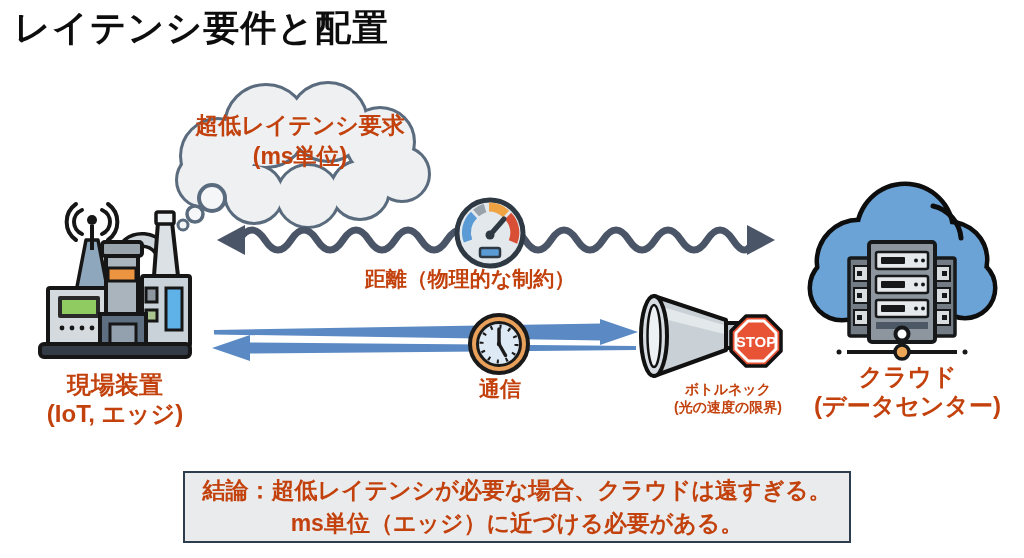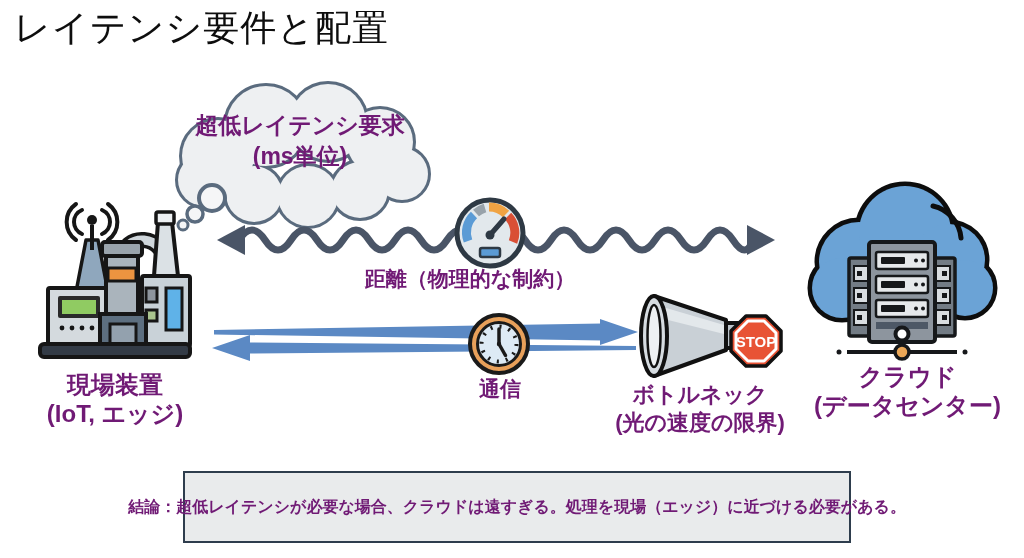--- a/index.html
+++ b/index.html
@@ -3,39 +3,39 @@
 <meta charset="utf-8">
 <style>
   html,body{margin:0;padding:0;}
   body{
     width:1024px;height:558px;position:relative;overflow:hidden;
     background:#ffffff;
     font-family:"Liberation Sans","DejaVu Sans",sans-serif;
     color:#111;
   }
   .abs{position:absolute;}
-  .jp{font-weight:800;color:#701a75;}
+  .jp{font-weight:800;color:#c2410c;}
   .page-title{
-    left:14px;top:4px;font-size:36px;font-weight:400;letter-spacing:1px;color:#0d0d0d;
+    left:14px;top:4px;font-size:36px;font-weight:700;letter-spacing:1px;color:#0d0d0d;
   }
   .node-label{
     text-align:center;font-size:24px;line-height:1.22;white-space:nowrap;
   }
   .link-label{
     text-align:center;font-size:21px;line-height:1.25;white-space:nowrap;
   }
   .bubble-text{
     left:170px;top:110px;width:260px;text-align:center;
     font-size:23px;line-height:1.35;
   }
   .conclusion{
     left:183px;top:471px;width:664px;height:68px;
     background:#e9ebec;border:2px solid #2e3d4d;
-    display:flex;align-items:center;justify-content:center;
-    font-size:16px;line-height:1.42;text-align:center;white-space:nowrap;
+    display:flex;flex-direction:column;align-items:center;justify-content:center;
+    font-size:23px;line-height:1.42;text-align:center;white-space:nowrap;
   }
   svg{display:block;}
 </style>
 </head>
 <body>
 
 <div class="abs page-title">レイテンシ要件と配置</div>
 
 <div class="abs" style="left:148px;top:78px;width:300px;height:160px;">
   <svg viewBox="0 0 300 160" width="300" height="160">
@@ -126,21 +126,21 @@
     <ellipse cx="26" cy="44" rx="13" ry="40" fill="#d6dce1" stroke="#111" stroke-width="4"></ellipse>
     <ellipse cx="26" cy="44" rx="6.5" ry="31" fill="#eef1f3" stroke="#111" stroke-width="2.5"></ellipse>
     <g>
       <polygon points="153,59 138,74 118,74 103,59 103,39 118,24 138,24 153,39" fill="#e85335" stroke="#111" stroke-width="3.5" stroke-linejoin="round"></polygon>
       <polygon points="148,57 136,69 120,69 108,57 108,41 120,29 136,29 148,41" fill="none" stroke="#ffffff" stroke-width="3" stroke-linejoin="round"></polygon>
       <text x="128" y="55" text-anchor="middle" font-size="15" font-weight="bold" font-family="Liberation Sans, DejaVu Sans, sans-serif" fill="#ffffff">STOP</text>
     </g>
   </svg>
 </div>
 
-<div class="abs jp link-label" style="left:590px;top:381px;width:220px;font-size:22px;">
+<div class="abs jp link-label" style="left:618px;top:381px;width:220px;font-size:14px;">
   <div>ボトルネック</div>
   <div>(光の速度の限界)</div>
 </div>
 
 <div class="abs" style="left:30px;top:196px;width:170px;height:165px;">
   <svg viewBox="0 0 170 165" width="170" height="165">
     <polygon points="56,44 68,44 78,96 46,96" fill="#8fa7bd" stroke="#161616" stroke-width="3.5" stroke-linejoin="round"></polygon>
     <path d="M46,8 A22,22 0 0 0 46,44" fill="none" stroke="#161616" stroke-width="4" stroke-linecap="round"></path>
     <path d="M52,14 A13,13 0 0 0 52,38" fill="none" stroke="#161616" stroke-width="4" stroke-linecap="round"></path>
     <path d="M78,8 A22,22 0 0 1 78,44" fill="none" stroke="#161616" stroke-width="4" stroke-linecap="round"></path>
@@ -240,14 +240,14 @@
   </svg>
 </div>
 
 <div class="abs jp node-label" style="left:805px;top:362px;width:205px;">
   <div>クラウド</div>
   <div>(データセンター)</div>
 </div>
 
 <div class="abs jp conclusion">
   <div>結論：超低レイテンシが必要な場合、クラウドは遠すぎる。</div>
-  <div>処理を現場（エッジ）に近づける必要がある。</div>
+  <div>ms単位（エッジ）に近づける必要がある。</div>
 </div>
 
 </body></html>

